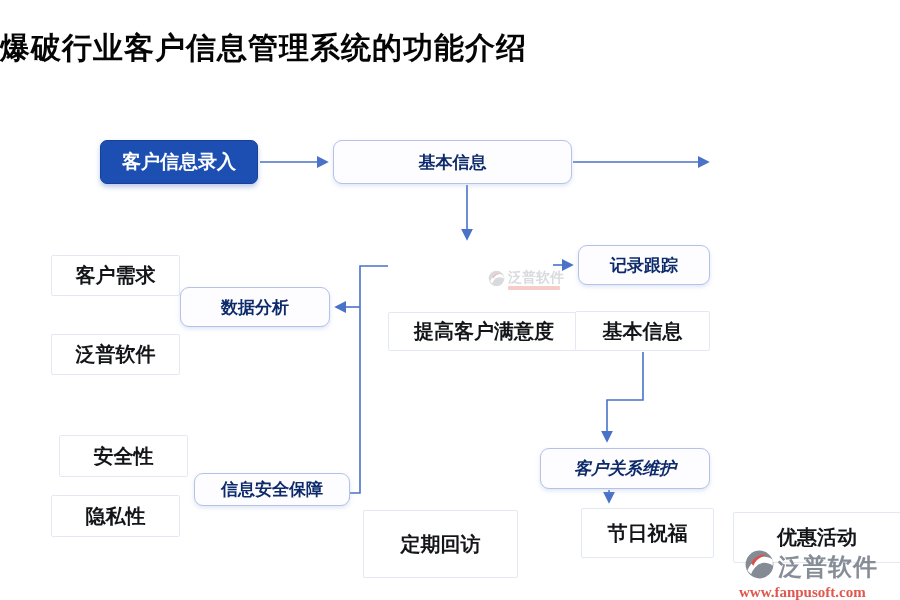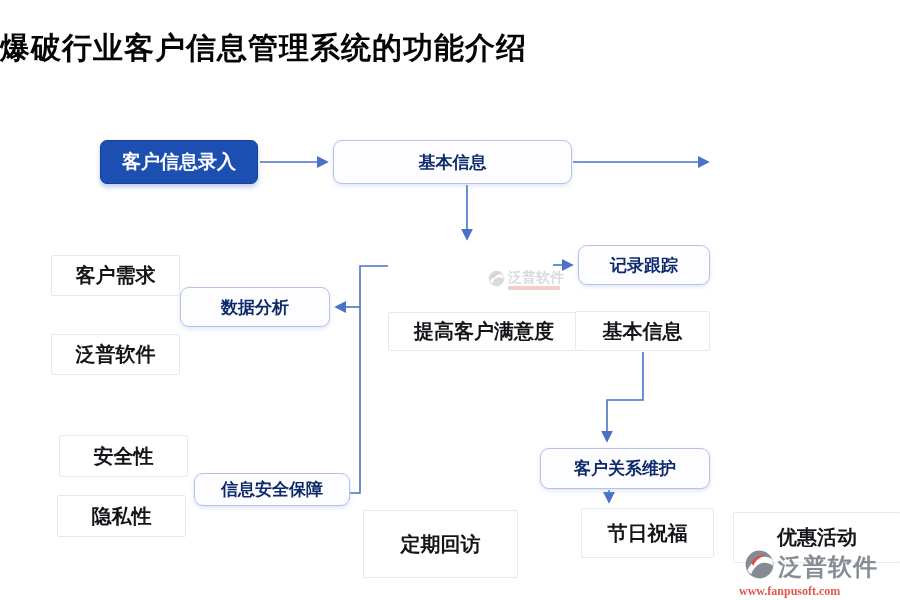--- a/index.html
+++ b/index.html
@@ -34,22 +34,22 @@
   #n-unified{left:714px;top:141px;width:135px;height:41px;}
   #n-demandmgmt{left:388px;top:245px;width:164px;height:41px;}
   #n-record{left:578px;top:245px;width:132px;height:40px;}
   #n-custdemand{left:51px;top:255px;width:129px;height:41px;}
   #n-dataanalysis{left:180px;top:287px;width:150px;height:40px;}
   #n-markettrend{left:51px;top:334px;width:129px;height:41px;}
   #n-satisfaction{left:388px;top:312px;width:192px;height:39px;}
   #n-feedback{left:575px;top:311px;width:135px;height:40px;}
   #n-security{left:51px;top:435px;width:129px;height:42px;margin-left:8px;}
   #n-infosec{left:194px;top:473px;width:156px;height:33px;}
-  #n-privacy{left:57px;top:495px;width:129px;height:42px;}
-  #n-relation{left:540px;top:448px;width:170px;height:41px;}
+  #n-privacy{left:51px;top:495px;width:129px;height:42px;}
+  #n-relation{left:540px;top:448px;width:170px;height:41px;font-style:italic;}
   #n-visit{left:363px;top:510px;width:155px;height:68px;}
   #n-holiday{left:545px;top:508px;width:133px;height:50px;margin-left:36px;}
   #n-discount{left:713px;top:512px;width:168px;height:51px;margin-left:20px;}
 
   
   #watermark-center{
     position:absolute;left:488px;top:270px;z-index:3;opacity:0.38;
     display:flex;align-items:flex-start;pointer-events:none;
   }
   #watermark-center .wm-text{
@@ -59,21 +59,21 @@
     width:52px;height:4px;background:#e0584d;opacity:.8;margin-top:2px;margin-left:3px;border-radius:1px;
   }
   
   #logo{position:absolute;left:745px;top:550px;z-index:3;width:150px;}
   #logo .logo-row{display:flex;align-items:center;}
   #logo .logo-text{
     font-size:24px;font-weight:bold;color:#878d96;letter-spacing:1px;margin-left:4px;
   }
   #logo .logo-url{
     font-family:"Liberation Serif","DejaVu Serif",serif;
-    font-size:12px;color:#e0584d;font-weight:bold;margin-top:1px;margin-left:-6px;
+    font-size:15px;color:#e0584d;font-weight:bold;margin-top:1px;margin-left:-6px;
   }
 </style>
 </head>
 <body>
 
 <div id="stage">
 
   <div id="title">爆破行业客户信息管理系统的功能介绍</div>
 
   <svg id="connectors" width="900" height="600" viewBox="0 0 900 600">

